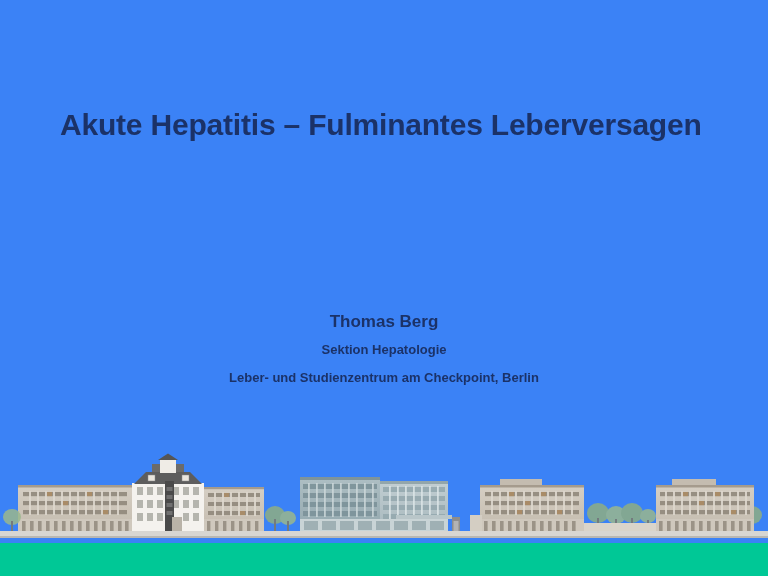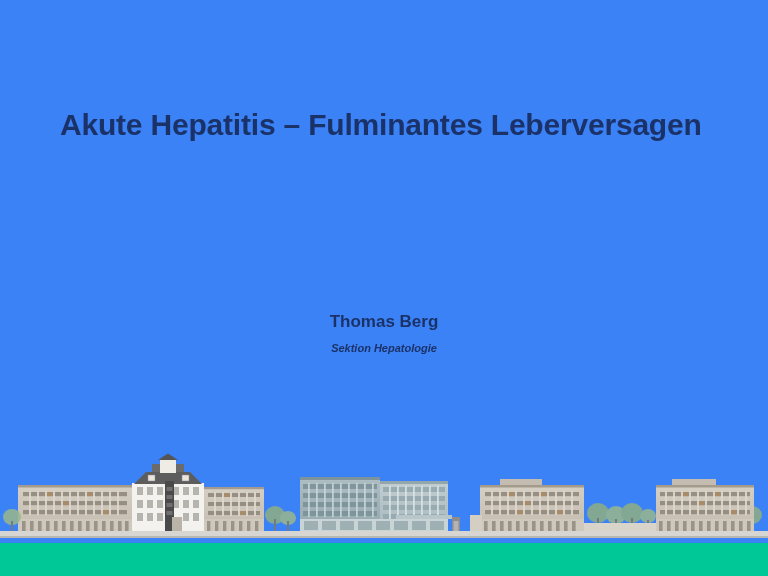--- a/index.html
+++ b/index.html
@@ -45,25 +45,24 @@
     text-align: center;
     color: #1b3268;
   }
   #author-name {
     font-size: 17px;
     font-weight: bold;
     line-height: 1.2;
     margin: 0 0 10px 0;
   }
   .affil-line {
-    font-size: 11px;
+    font-size: 13px;
     font-weight: bold;
     line-height: 1.25;
     margin: 0 0 11px 0;
-    font-style: italic;
   }
   .affil-line.two-line {
     line-height: 1.3;
   }
   .affil-line:last-child {
     margin-bottom: 0;
   }
 
   
   #campus-strip {
@@ -95,20 +94,21 @@
 
   <h1 id="slide-title">Akute Hepatitis – Fulminantes Leberversagen</h1>
 
   <div id="author-block">
     <div id="author-name">Thomas Berg</div>
 
     <div class="affil-line">Sektion Hepatologie</div>
 
 
 
+    <div class="affil-line">Leber- und Studienzentrum am Checkpoint, Berlin</div>
   </div>
 
   <div id="campus-strip">
     <svg id="campus-svg" viewBox="0 0 768 90" preserveAspectRatio="none">
       <defs>
         <linearGradient id="beigeGrad" x1="0" y1="0" x2="0" y2="1">
           <stop offset="0%" stop-color="#d6cfc4"></stop>
           <stop offset="100%" stop-color="#c3bbae"></stop>
         </linearGradient>
         <linearGradient id="glassGrad" x1="0" y1="0" x2="0" y2="1">

